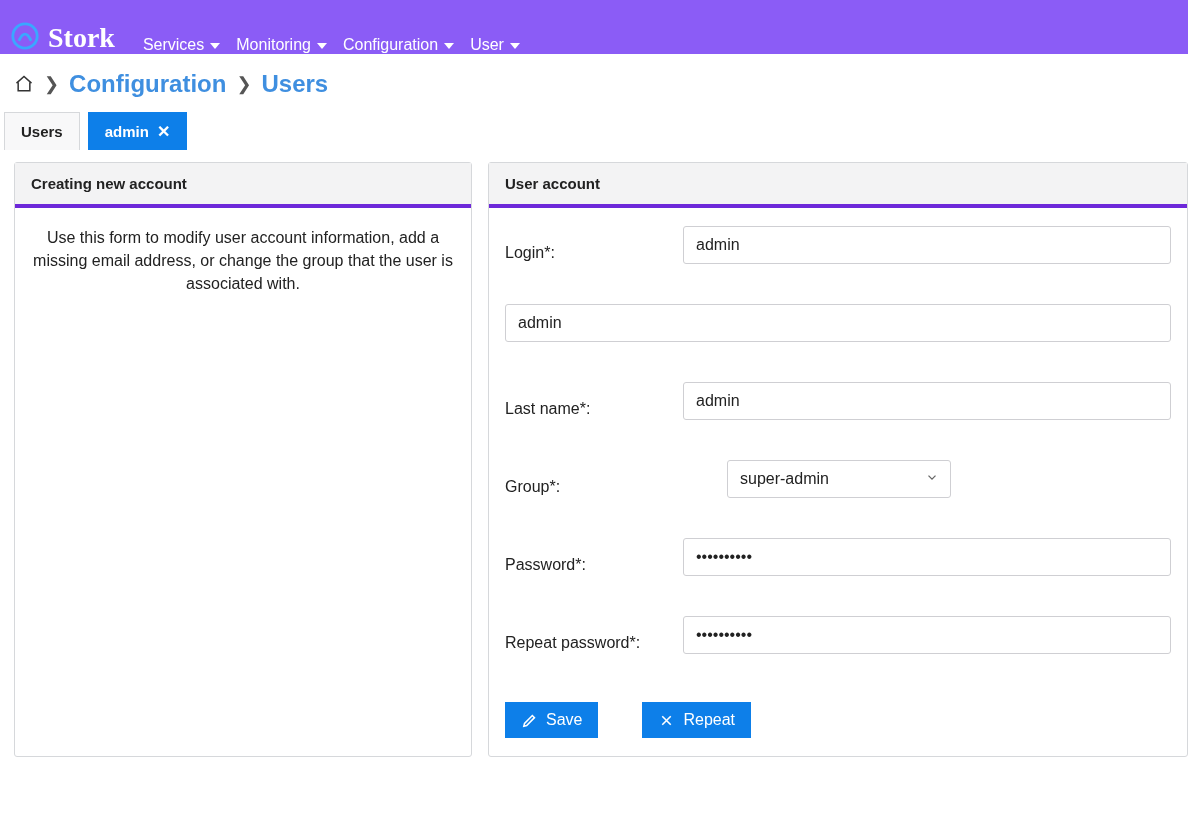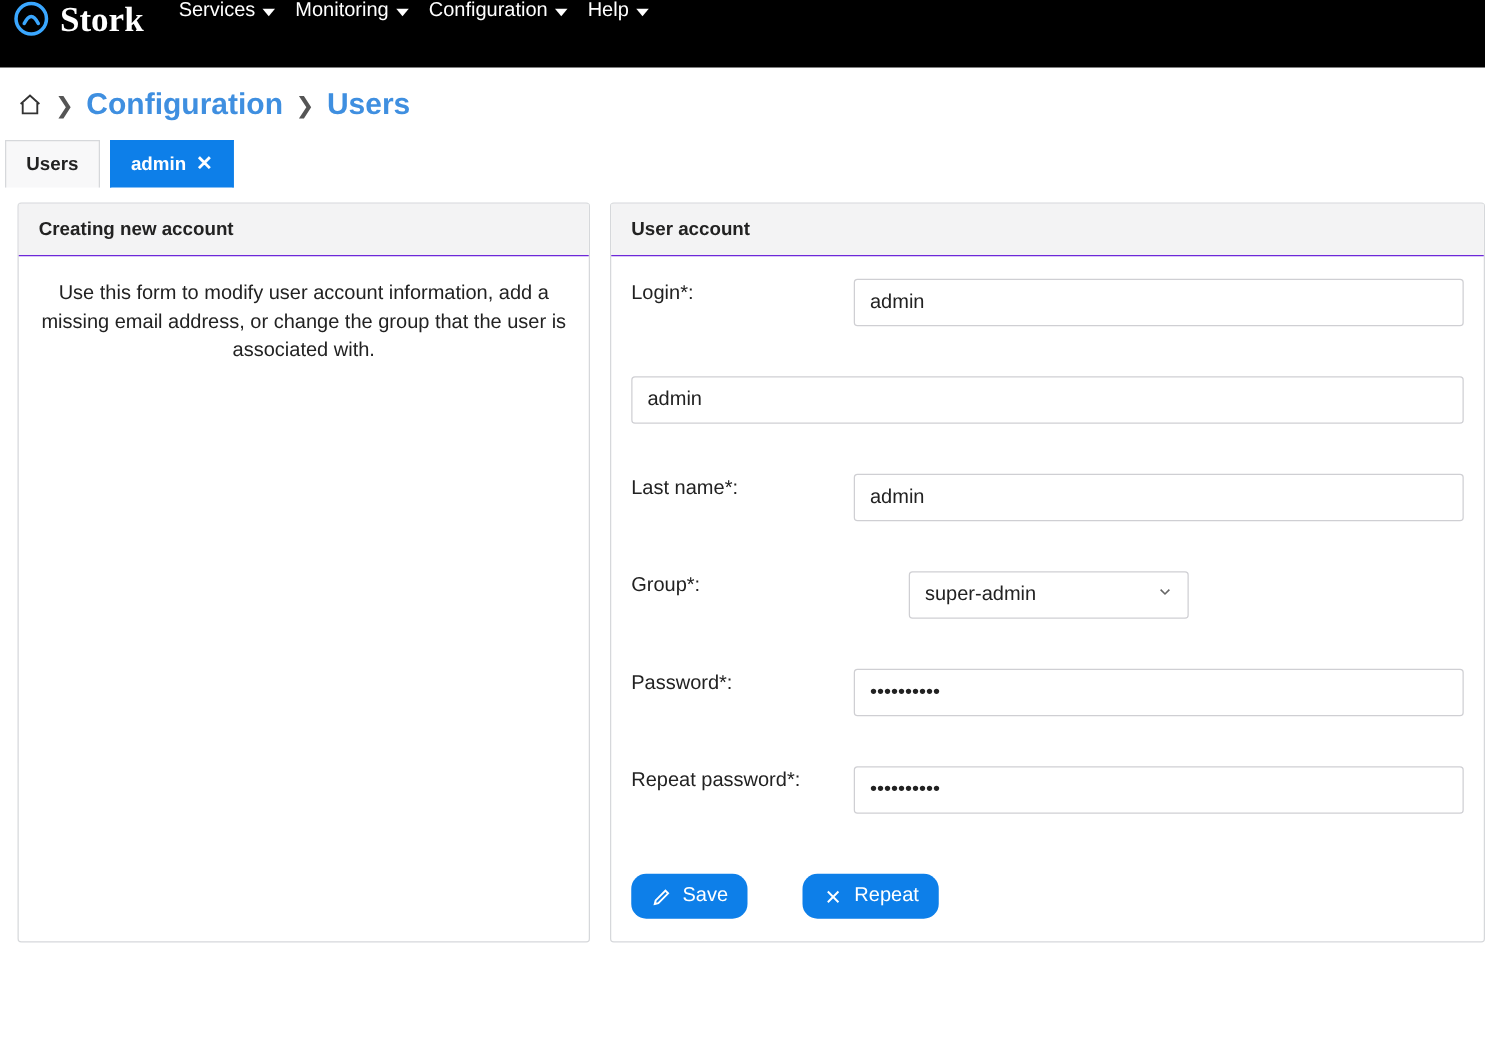--- a/index.html
+++ b/index.html
@@ -5,24 +5,24 @@
   * { box-sizing: border-box; margin: 0; padding: 0; }
   body {
     font-family: "Segoe UI", Arial, sans-serif;
     font-size: 15px;
     color: #222;
     background: #fff;
     width: 1188px;
   }
   
   .topnav {
-    background: #000000;
+    background: #8b5cf6;
     height: 54px;
     display: flex;
-    align-items: flex-start;
+    align-items: flex-end;
     padding: 0 10px;
     color: #fff;
   }
   .brand {
     display: flex;
     align-items: center;
     gap: 8px;
     margin-right: 28px;
   }
   .brand-text {
@@ -92,37 +92,37 @@
     gap: 16px;
     padding: 12px 0 20px 14px;
   }
   .panel {
     border: 1px solid #d6d8db;
     border-radius: 3px;
     background: #fff;
   }
   .panel-header {
     background: #f3f3f4;
-    border-bottom: 1px solid #6d28d9;
+    border-bottom: 4px solid #6d28d9;
     padding: 12px 16px;
     font-weight: 700;
     font-size: 15px;
   }
   .panel-body {
     padding: 18px 16px;
     font-size: 16px;
     line-height: 1.45;
   }
   .left-panel { width: 458px; }
   .right-panel { flex: 1; margin-right: 0; }
   .info-p { margin-bottom: 26px; text-align: center; }
   
   .form-row {
     display: flex;
-    align-items: flex-start;
+    align-items: flex-end;
     margin-bottom: 40px;
   }
   .form-row:last-of-type { margin-bottom: 30px; }
   .form-label {
     width: 178px;
     font-size: 16px;
     color: #222;
   }
   .form-input, .form-select {
     flex: 1;
@@ -156,21 +156,21 @@
     color: #666;
   }
   .btn-row { display: flex; gap: 44px; padding-top: 8px;}
   .btn {
     display: inline-flex;
     align-items: center;
     gap: 8px;
     background: #0d7fe9;
     color: #fff;
     border: none;
-    border-radius: 12px;
+    border-radius: 0;
     height: 36px;
     padding: 0 16px;
     font-size: 16px;
     cursor: pointer;
   }
   .btn svg { width: 17px; height: 17px; fill: none; stroke: #fff; stroke-width: 2.2; }
 </style>
 </head>
 <body>
 
@@ -191,21 +191,21 @@
     </div>
     <div class="nav-item">
       <span>Monitoring</span>
       <span class="chev-down"></span>
     </div>
     <div class="nav-item">
       <span>Configuration</span>
       <span class="chev-down"></span>
     </div>
     <div class="nav-item">
-      <span>Help</span>
+      <span>User</span>
       <span class="chev-down"></span>
     </div>
   </div>
 </div>
 
 <div class="breadcrumb">
   <span class="home-icon">
     <svg viewBox="0 0 24 24" fill="none" stroke="#333" stroke-width="1.8">
       <path d="M3 11 L12 3 L21 11"></path>
       <path d="M5 10 V20 H19 V10"></path>

